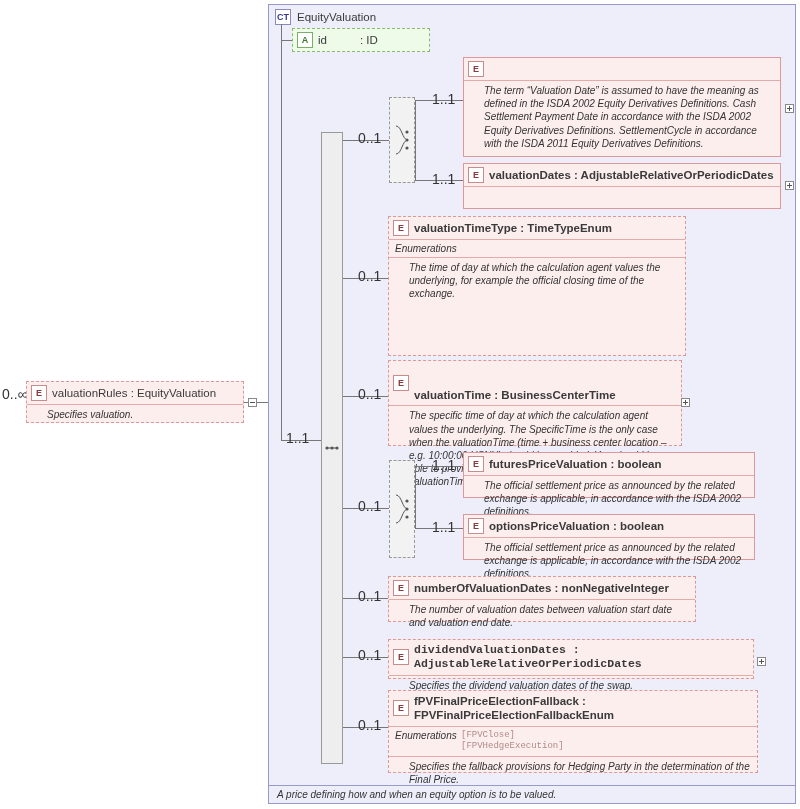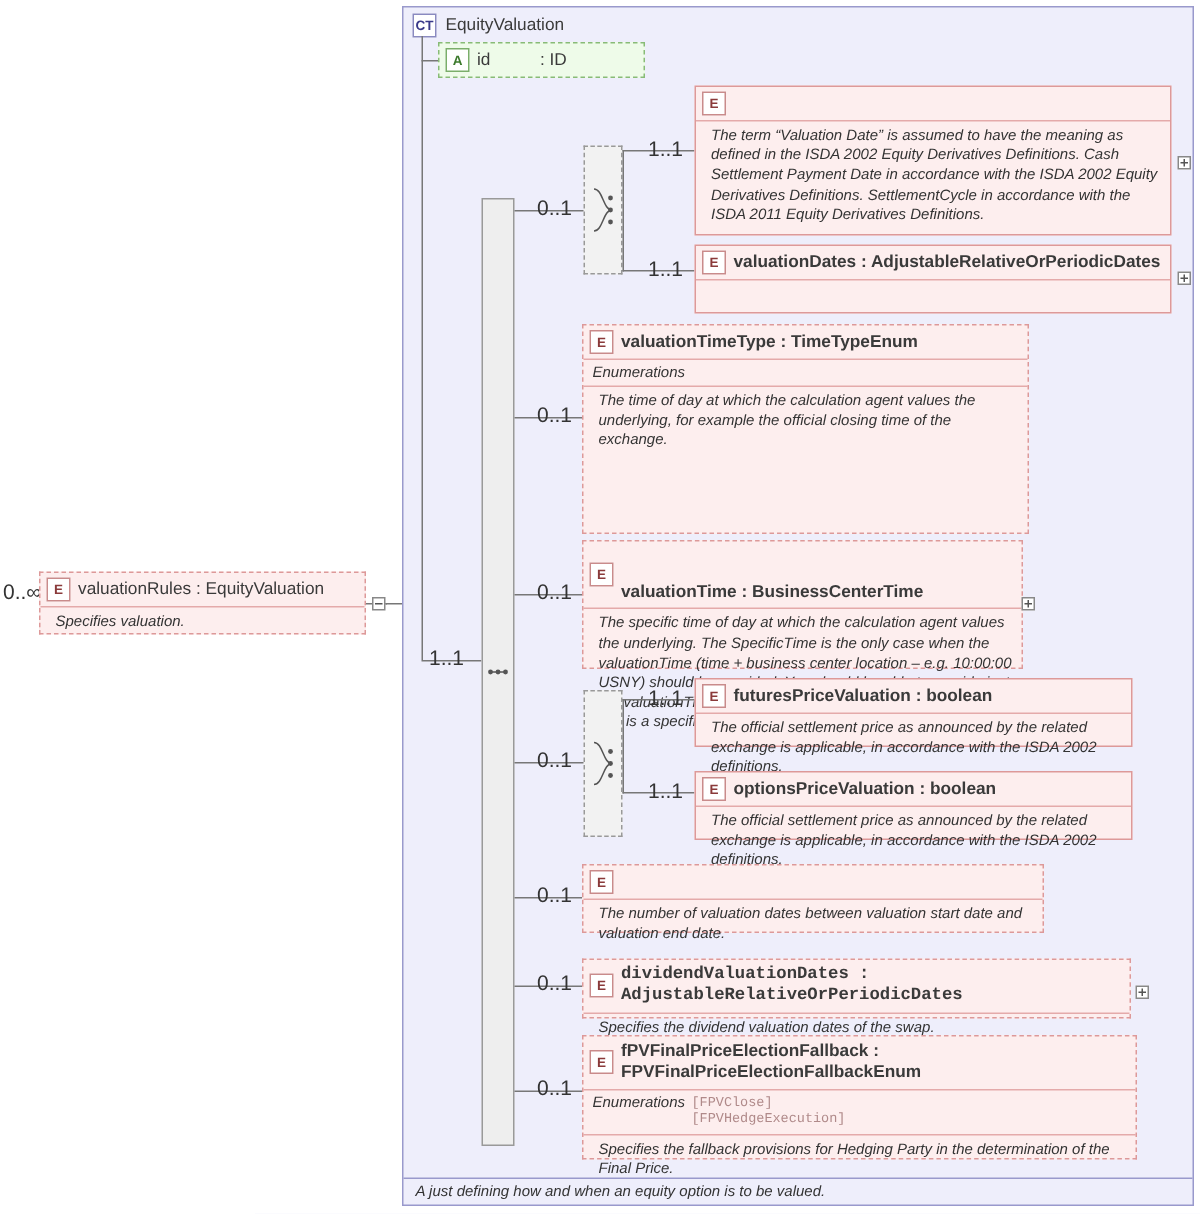--- a/index.html
+++ b/index.html
@@ -10,21 +10,21 @@
   .node{position:absolute;box-sizing:border-box;background:#fdeeee;border:1px solid #d99;}
   .node.attr{background:#eefbe9;border:1px solid #88bb77;}
   .node.dashed{border-style:dashed;}
   .node-head{display:flex;align-items:center;gap:5px;padding:3px 5px 3px 4px;}
   .tag{display:inline-flex;align-items:center;justify-content:center;width:14px;height:14px;font-size:9px;font-weight:bold;border:1px solid #999;background:#fff;color:#444;flex:none;text-align:center;}
   .tag.e{border-color:#c98b8b;color:#8a3a3a;background:#fff;}
   .tag.ct{border-color:#8a8ac0;color:#3a3a8a;background:#fff;}
   .tag.a{border-color:#7aae6a;color:#3c7a2c;background:#fff;}
   .title{font-size:11.5px;color:#3a3a3a;line-height:1.25;}
   .divider{height:1px;background:#d99;opacity:.8;}
-  .desc{padding:3px 6px 4px 10px;font-style:italic;font-size:10px;color:#333;line-height:1.32;}
+  .desc{padding:3px 6px 4px 20px;font-style:italic;font-size:10px;color:#333;line-height:1.32;}
   .enum{padding:3px 6px 3px 6px;font-size:10px;}
   .enum .lbl{font-style:italic;color:#333;display:inline-block;vertical-align:top;width:66px;}
   .enum .vals{display:inline-block;vertical-align:top;color:#b08a8a;font-family:"Liberation Mono",monospace;font-size:9px;line-height:1.3;}
   .enum .vals div{white-space:nowrap;}
 
   
   .ctframe{position:absolute;box-sizing:border-box;background:#eeeefb;border:1px solid #9999cc;}
   .ctframe .ct-head{position:absolute;left:0;top:0;display:flex;align-items:center;gap:6px;padding:4px 6px;}
   .ctframe .ct-foot{position:absolute;left:0;bottom:0;width:100%;box-sizing:border-box;border-top:1px solid #9999cc;padding:3px 8px;font-style:italic;font-size:10px;color:#333;}
 
@@ -62,21 +62,21 @@
 
   <div class="ln h" style="left:244px;top:402px;width:14px;"></div>
   <div class="minus" style="left:248px;top:398px;"></div>
   <div class="ln h" style="left:257px;top:402px;width:12px;"></div>
 
   <div class="ctframe" style="left:268px;top:4px;width:528px;height:800px;">
     <div class="ct-head">
       <span class="tag ct">CT</span>
       <span class="title">EquityValuation</span>
     </div>
-    <div class="ct-foot">A just defining how and when an equity option is to be valued.</div>
+    <div class="ct-foot">A price defining how and when an equity option is to be valued.</div>
   </div>
 
   <div class="node attr dashed" style="left:292px;top:28px;width:138px;height:24px;">
     <div class="node-head">
       <span class="tag a">A</span>
       <span class="title">id</span>
       <span class="title" style="margin-left:28px;">: ID</span>
     </div>
   </div>
 
@@ -194,20 +194,21 @@
     </div>
     <div class="divider"></div>
     <div class="desc">The official settlement price as announced by the related exchange is applicable, in accordance with the ISDA 2002 definitions.</div>
   </div>
 
   <div class="ln h" style="left:343px;top:598px;width:45px;"></div>
   <div class="card" style="left:358px;top:588px;">0..1</div>
   <div class="node dashed" style="left:388px;top:576px;width:308px;height:46px;">
     <div class="node-head">
       <span class="tag e">E</span>
+      <span class="title" style="font-weight:bold;">numberOfValuationDates : nonNegativeInteger</span>
     </div>
     <div class="divider"></div>
     <div class="desc">The number of valuation dates between valuation start date and valuation end date.</div>
   </div>
 
   <div class="ln h" style="left:343px;top:657px;width:45px;"></div>
   <div class="card" style="left:358px;top:647px;">0..1</div>
   <div class="node dashed" style="left:388px;top:639px;width:366px;height:40px;">
     <div class="node-head">
       <span class="tag e">E</span>

